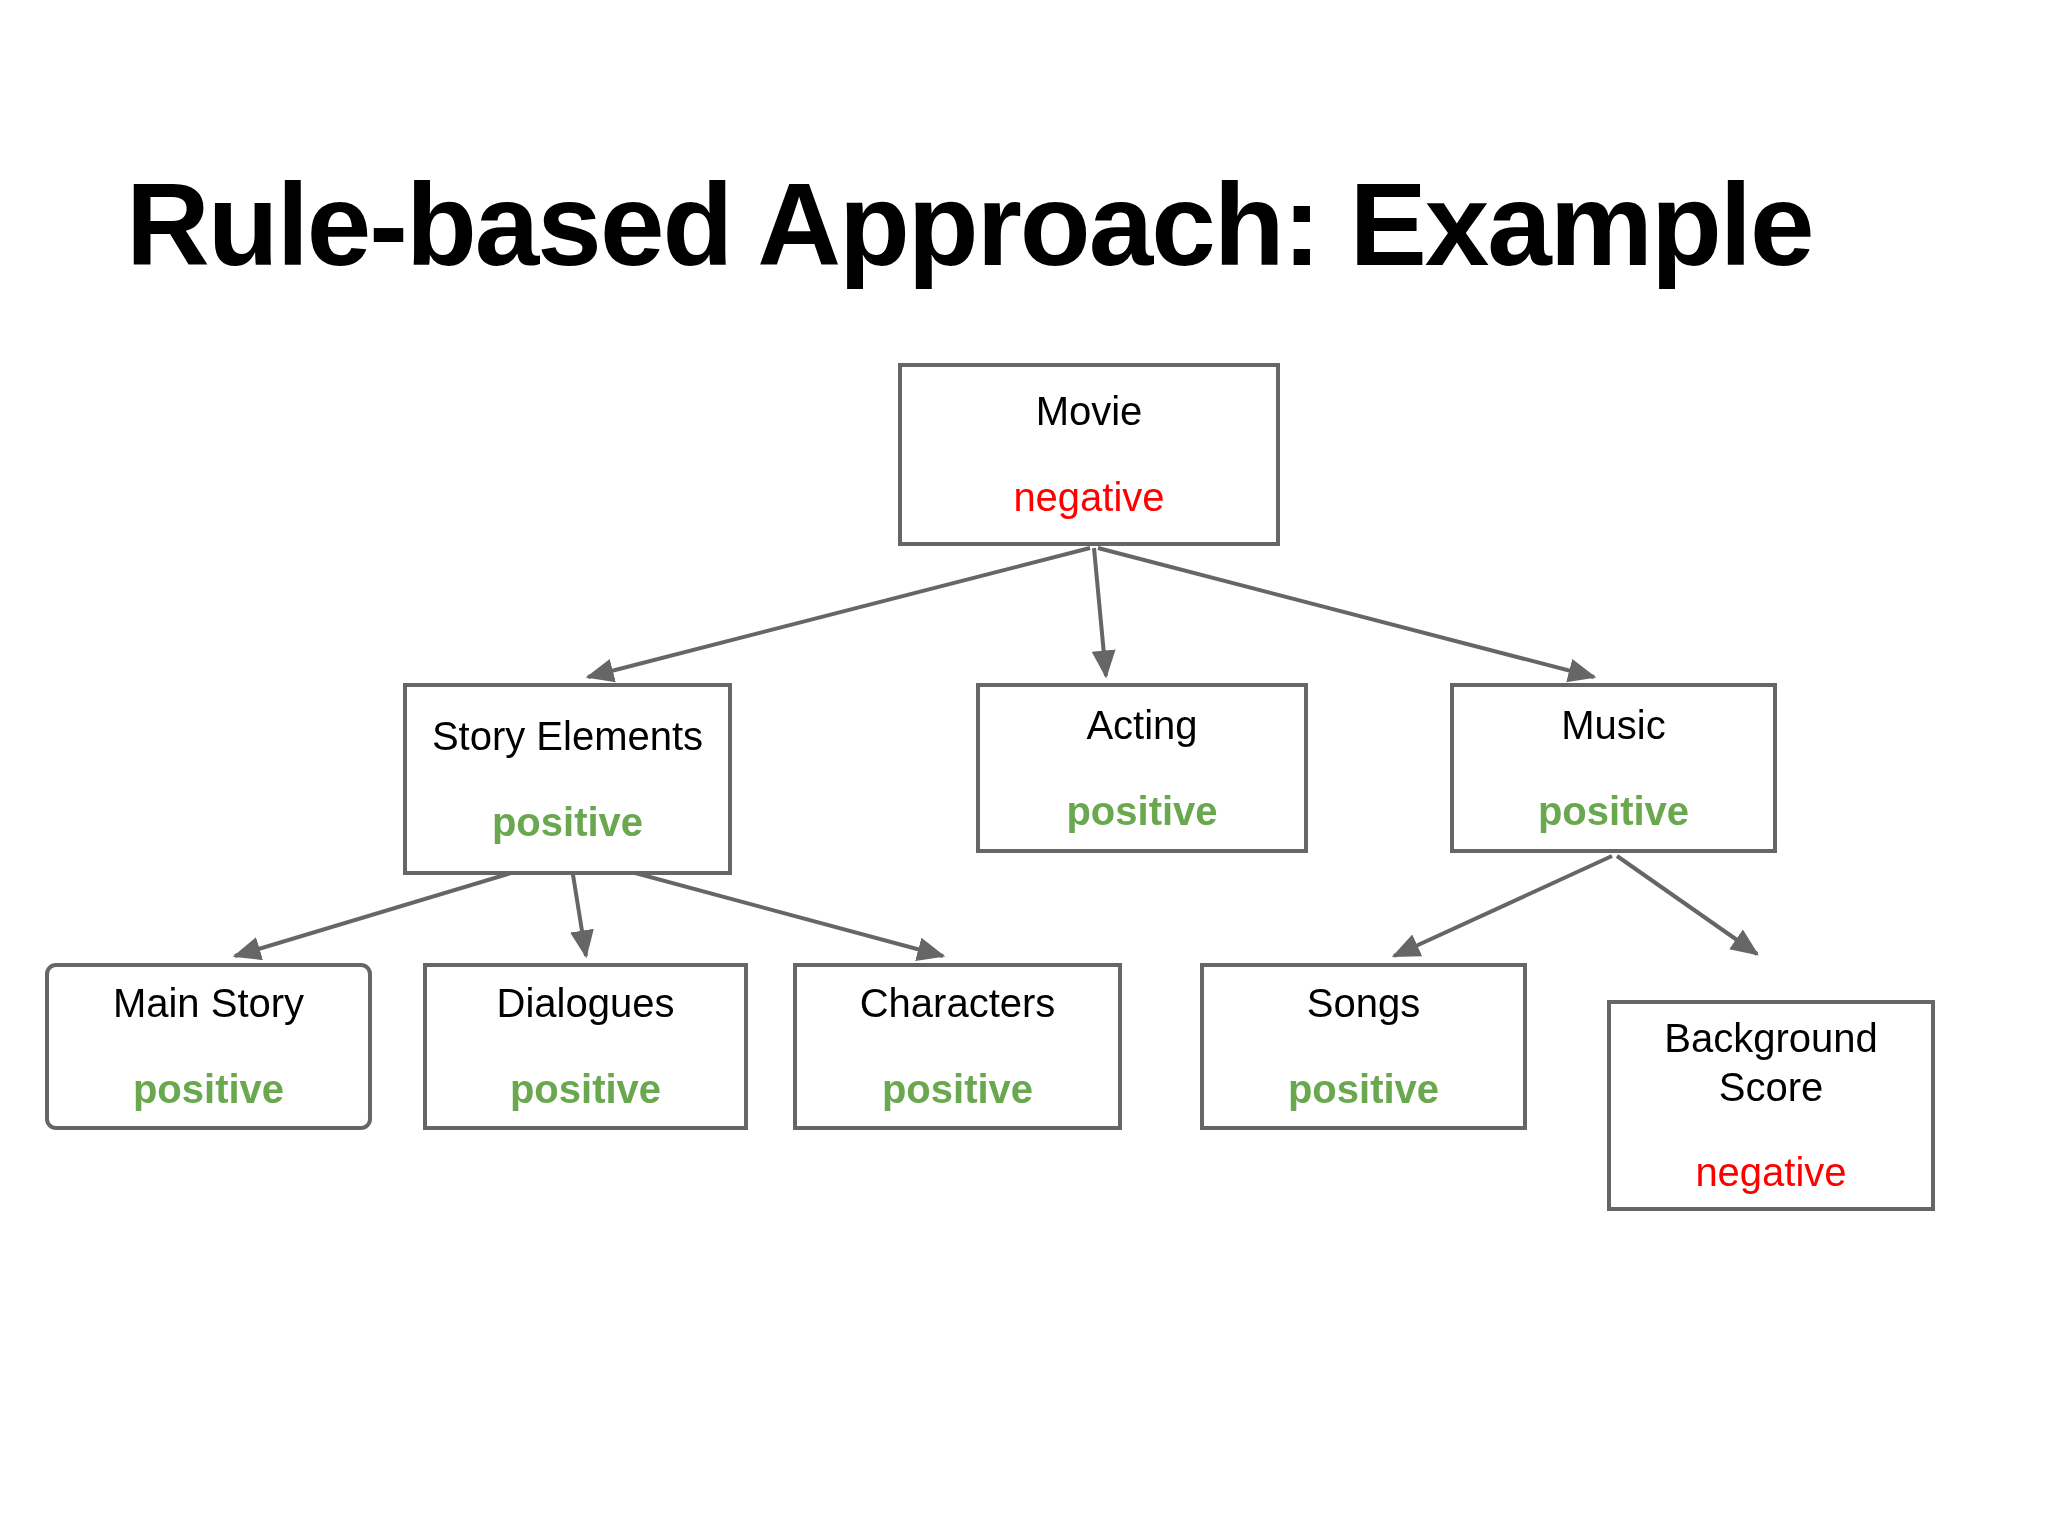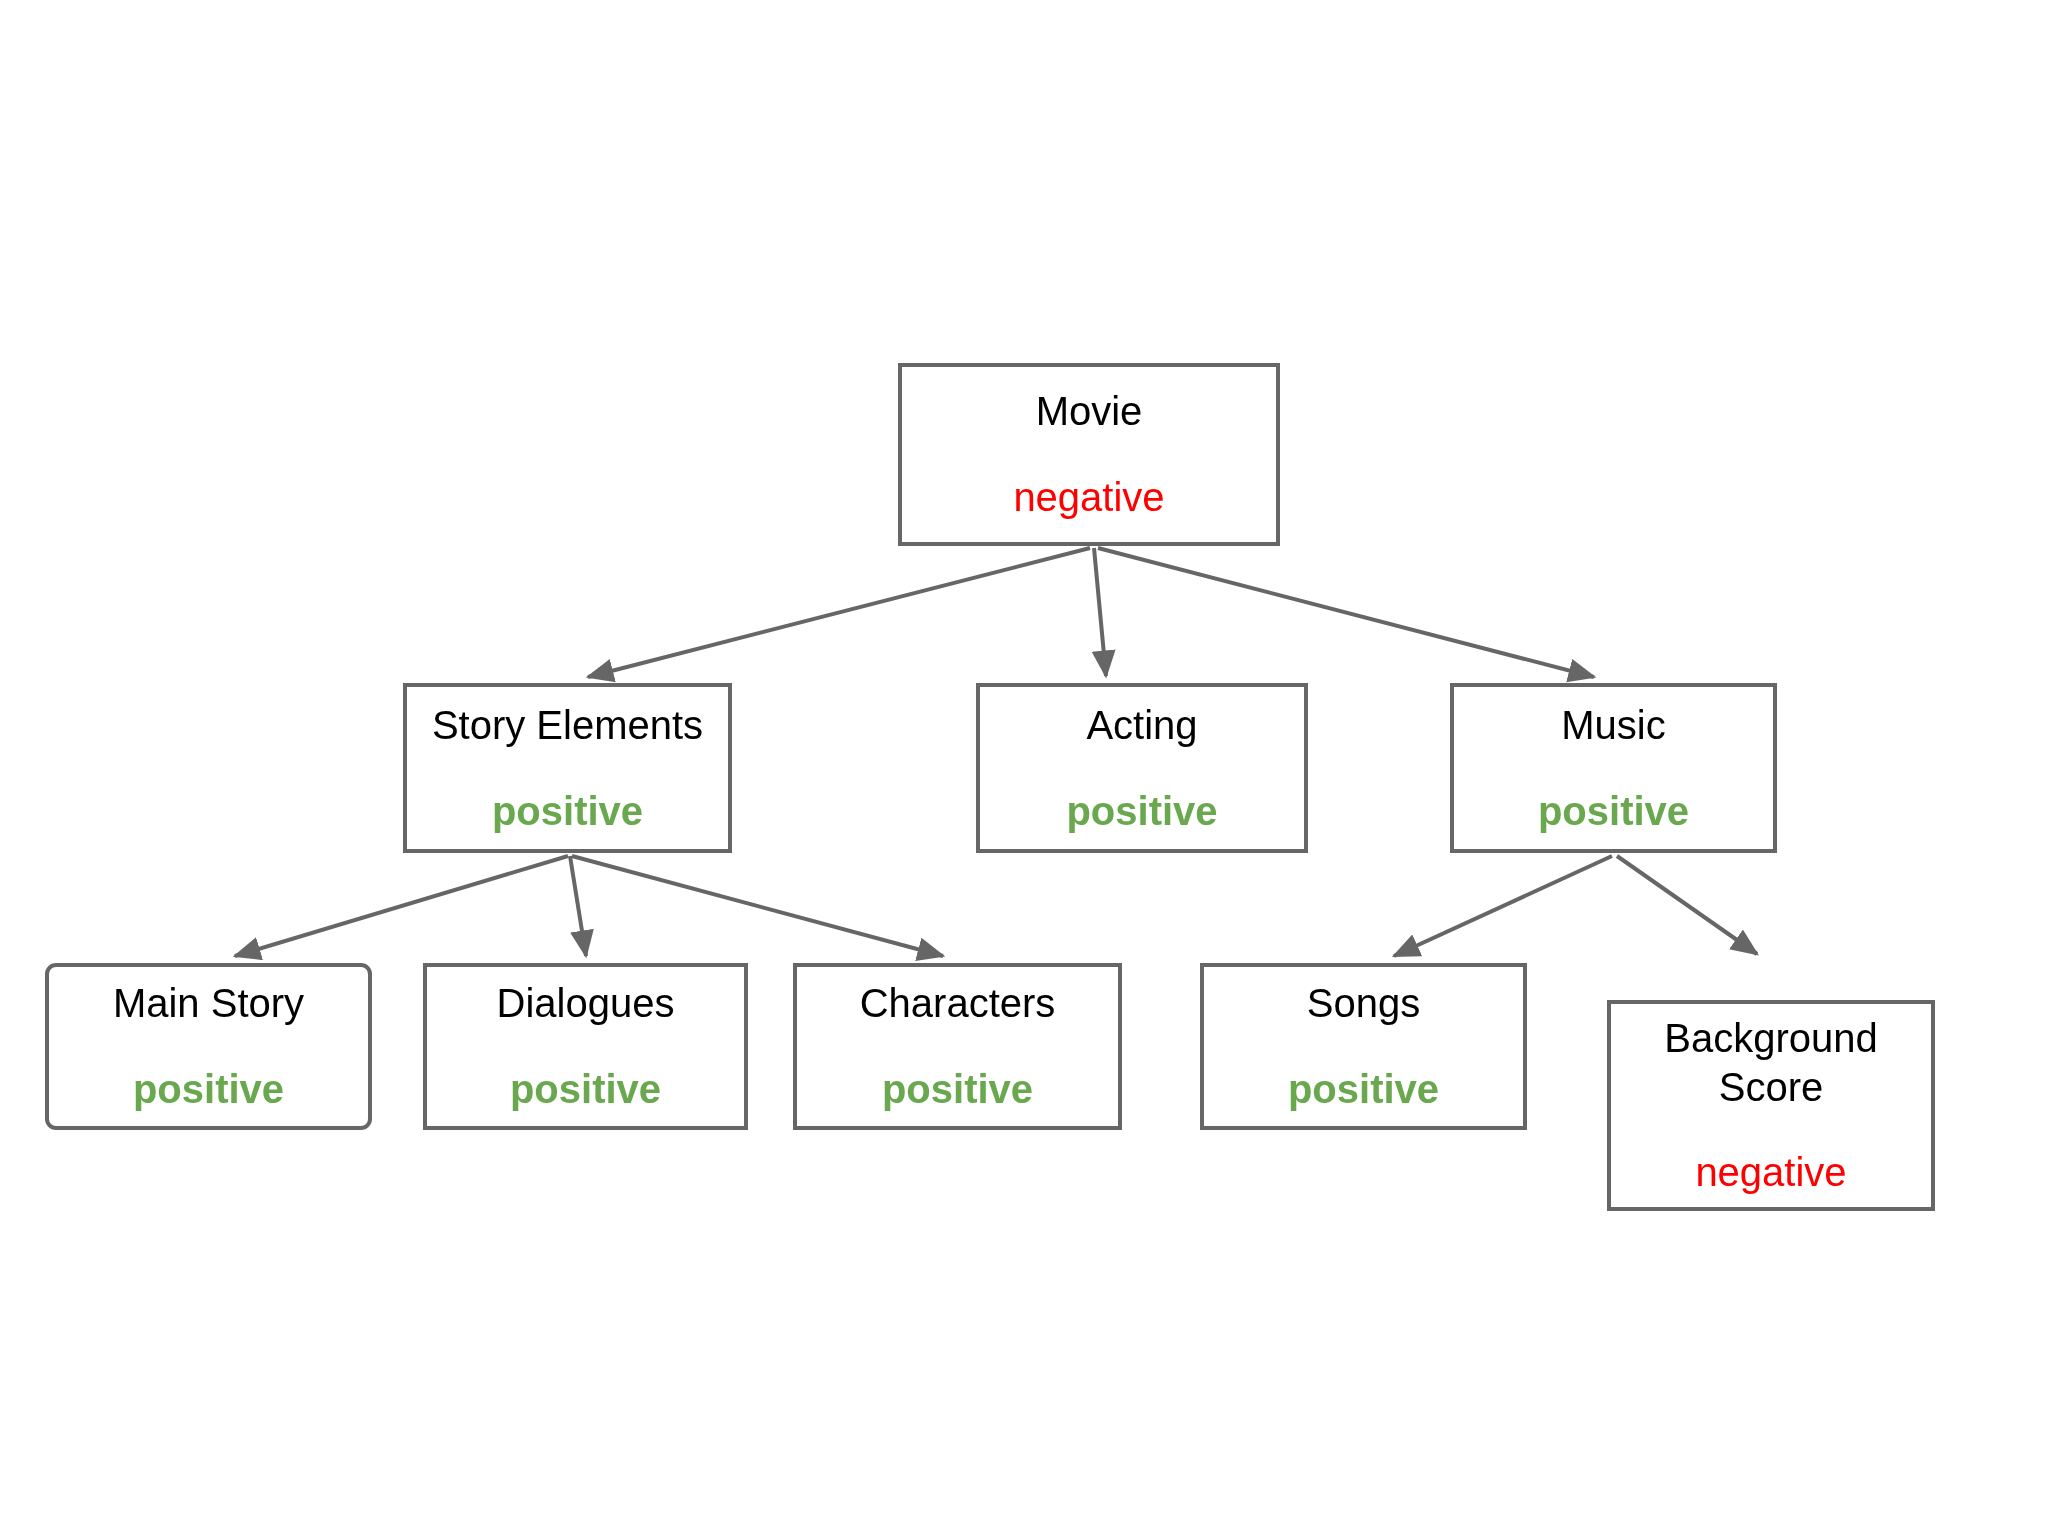--- a/index.html
+++ b/index.html
@@ -60,34 +60,35 @@
   .sentiment.positive {
     color: var(--positive, #6aa84f);
     font-weight: bold;
   }
   .sentiment.negative {
     color: var(--negative, #ff0000);
     font-weight: normal;
   }
   
   .n-movie      { left:  898px; top: 363px; width: 382px; height: 183px; }
-  .n-story      { left:  403px; top: 683px; width: 329px; height: 170px; }
+  .n-story      { left:  403px; top: 683px; width: 329px; height: 192px; }
   .n-acting     { left:  976px; top: 683px; width: 332px; height: 170px; }
   .n-music      { left: 1450px; top: 683px; width: 327px; height: 170px; justify-content: center; }
   .n-main       { left:   45px; top: 963px; width: 327px; height: 167px; border-radius: 11px; }
   .n-dialogues  { left:  423px; top: 963px; width: 325px; height: 167px; }
   .n-characters { left:  793px; top: 963px; width: 329px; height: 167px; }
   .n-songs      { left: 1200px; top: 963px; width: 327px; height: 167px; }
   .n-bgscore    { left: 1607px; top: 1000px; width: 328px; height: 211px; }
 </style>
 </head>
 <body>
 
 <div class="slide">
 
+  <h1 class="slide-title">Rule-based Approach: Example</h1>
 
   <svg class="edges" viewBox="0 0 2048 1536" xmlns="http://www.w3.org/2000/svg">
     <defs>
       <marker id="arrow" markerWidth="8" markerHeight="7" refX="6.4" refY="3" orient="auto">
         <path class="arrowhead" d="M0,0 L7,3 L0,6 Z"></path>
       </marker>
     </defs>
     <line x1="1090" y1="548" x2="588" y2="677" marker-end="url(#arrow)"></line>
     <line x1="1094" y1="548" x2="1106" y2="676" marker-end="url(#arrow)"></line>
     <line x1="1098" y1="548" x2="1594" y2="677" marker-end="url(#arrow)"></line>

